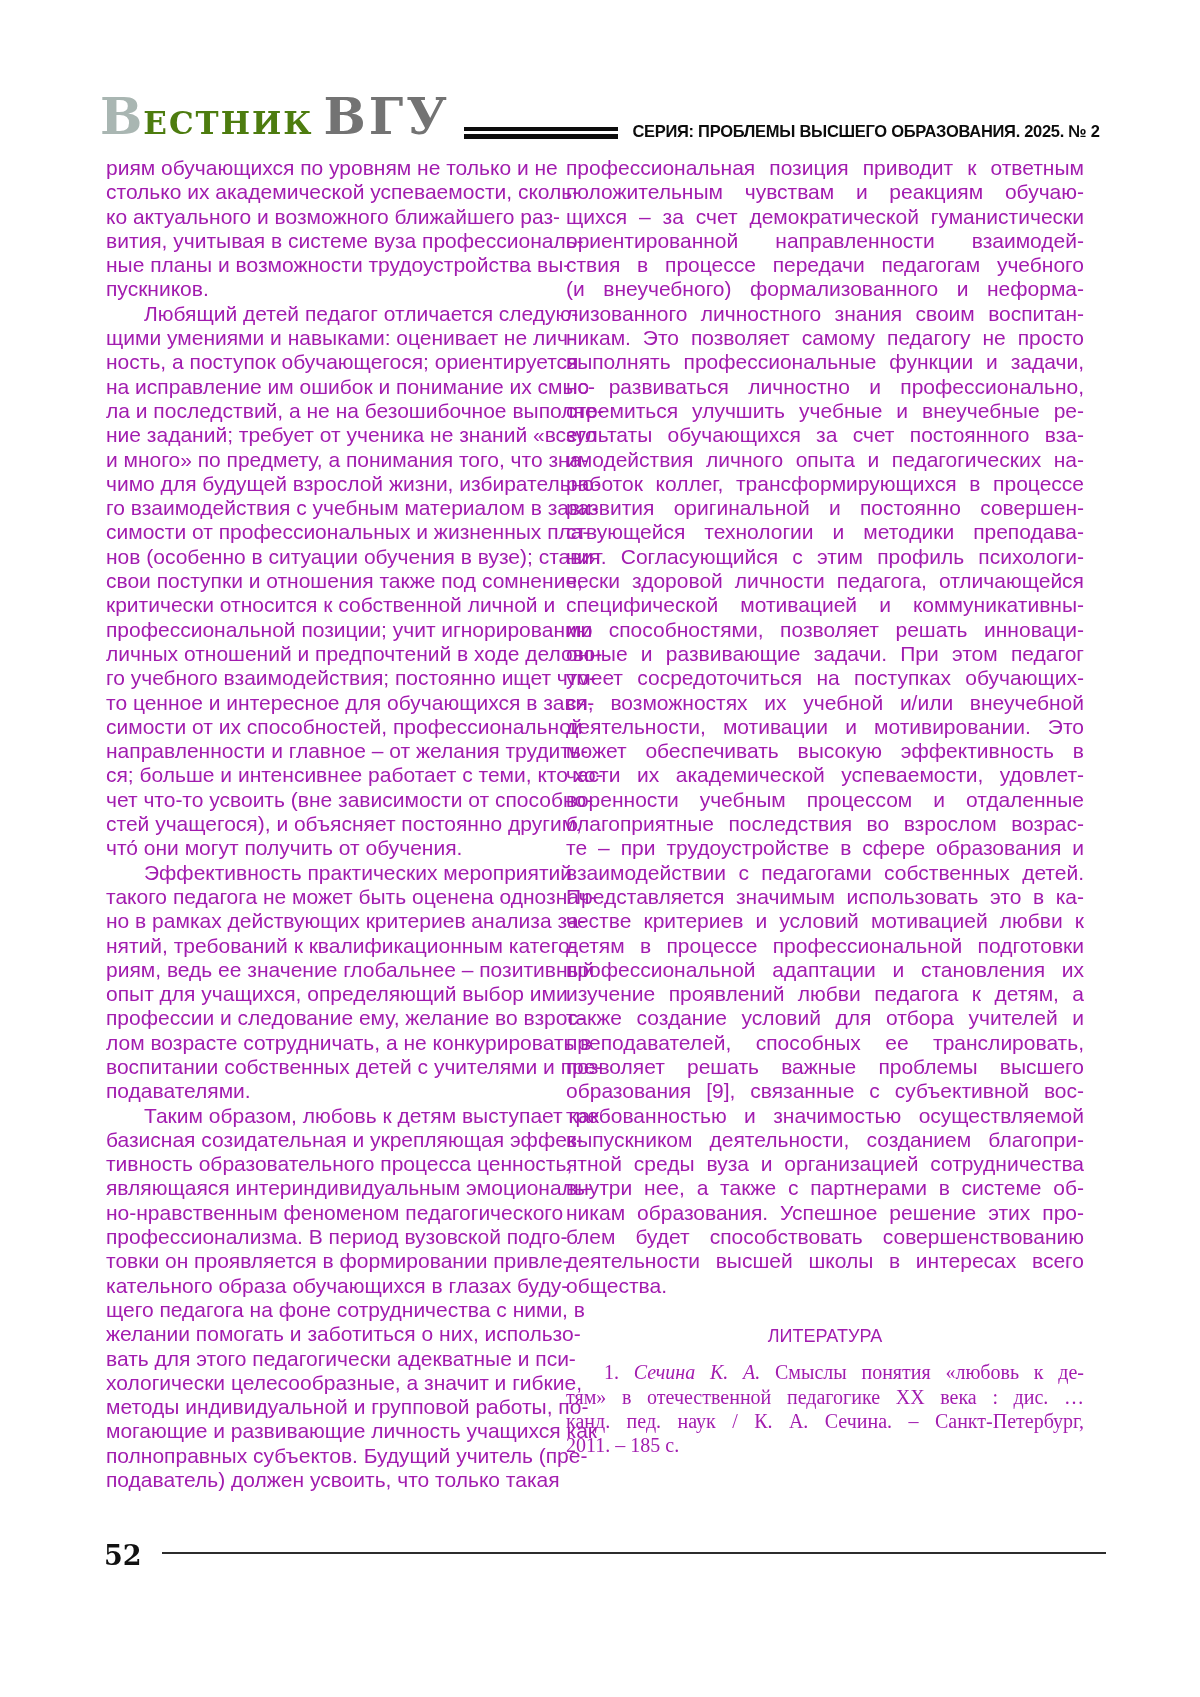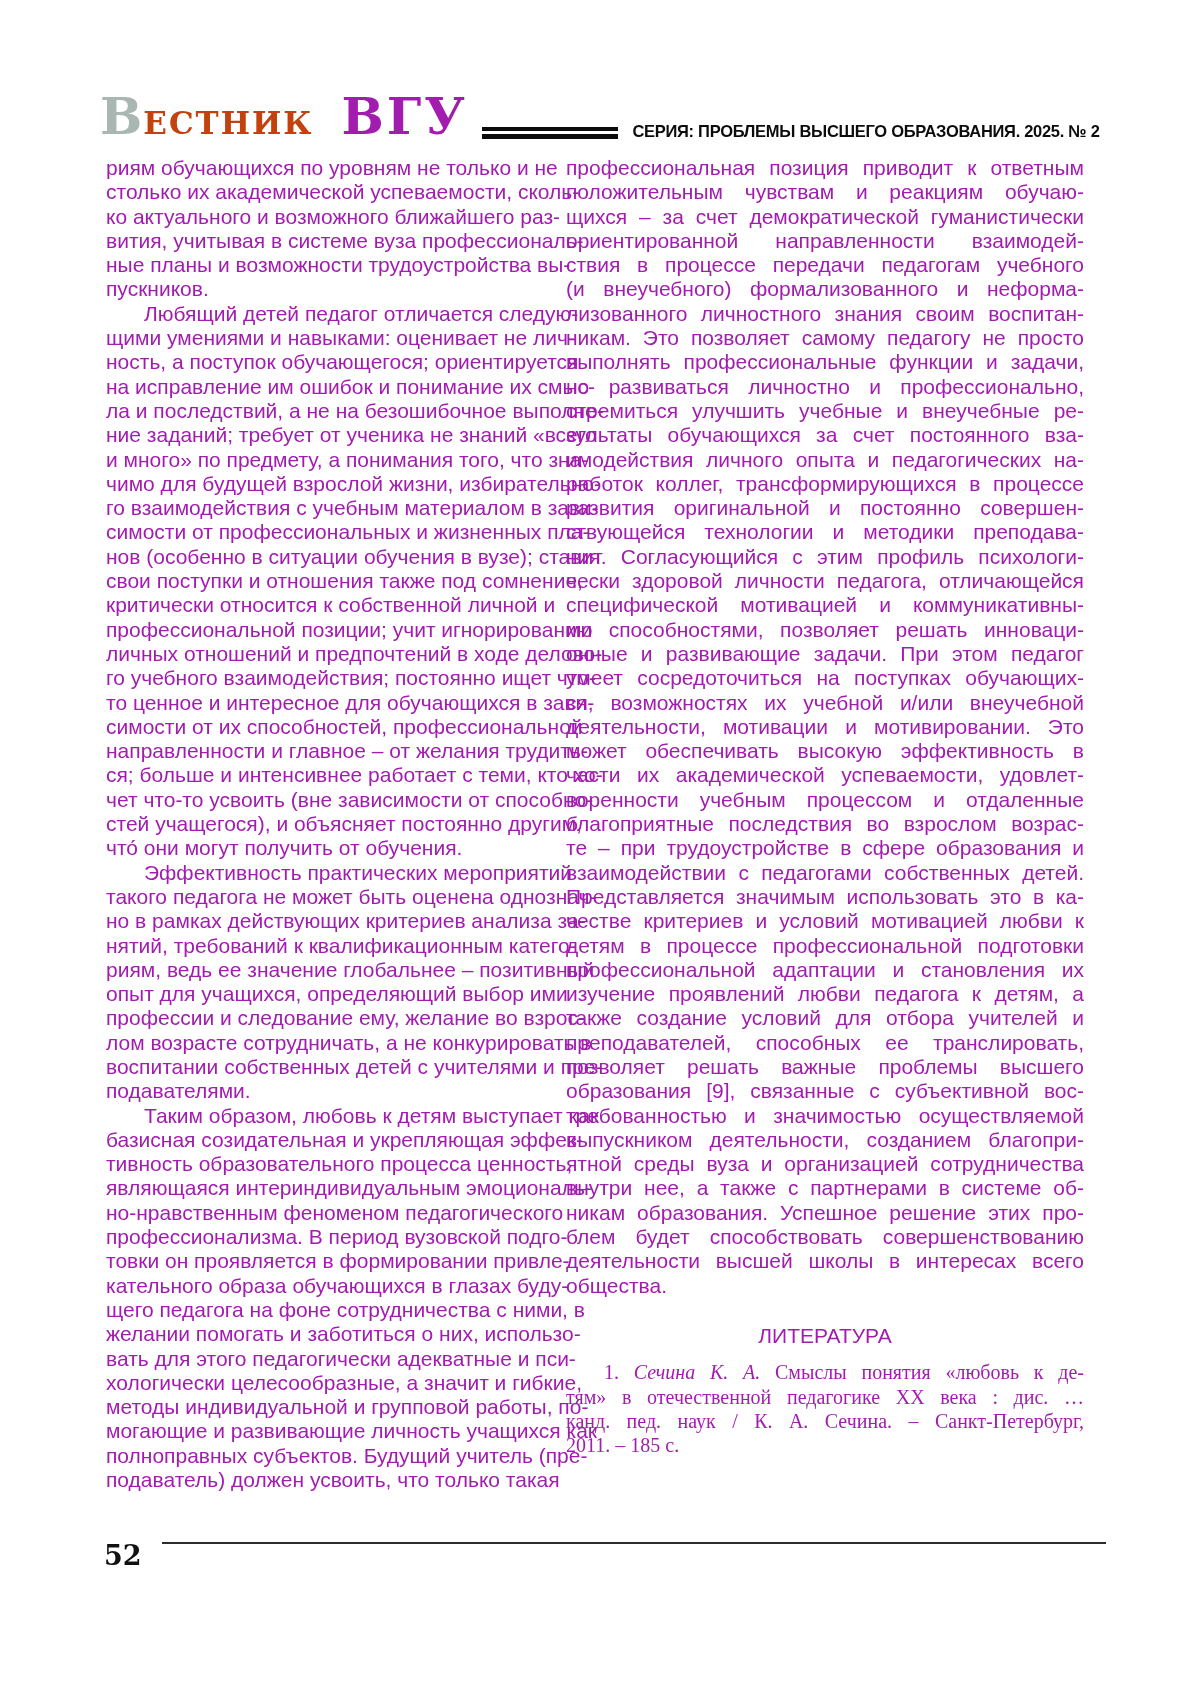--- a/index.html
+++ b/index.html
@@ -28,27 +28,27 @@
     white-space: nowrap;
     line-height: 1;
     letter-spacing: 1px;
   }
   .logo .big-initial {
     font-size: 50px;
     color: #a9b6b2;
   }
   .logo .logo-rest {
     font-size: 31px;
-    color: #c2410c;
+    color: #4d7c0f;
     letter-spacing: 2px;
   }
   .logo .logo-org {
     font-size: 50px;
-    color: #a21caf;
-    margin-left: 28px;
+    color: #737373;
+    margin-left: 10px;
     letter-spacing: 3px;
   }
   .header-rule {
     flex: 1;
     height: 12px;
     margin: 0 0 3px 14px;
     border-top: 4px solid #0c0c0c;
     border-bottom: 5px solid #0c0c0c;
     box-sizing: border-box;
   }
@@ -82,35 +82,35 @@
     height: 24.3px;
   }
   .tline.lastline { text-align-last: left; }
   .tline.firstline { padding-left: 38px; }
 
   
   .lit-heading {
     margin-top: 26px;
     text-align: center;
     text-align-last: center;
-    font-size: 21px;
+    font-size: 18px;
     height: 24.3px;
   }
   .lit-entries { margin-top: 12px; font-size: 20px; font-family: Liberation Serif, serif; }
   .lit-entries .tline { height: 24.3px; }
   .ital { font-style: italic; }
 
   
   .footer {
     position: absolute;
     left: 104px;
     right: 94px;
     top: 1542px;
     display: flex;
-    align-items: flex-start;
+    align-items: center;
   }
   .page-number {
     font-family: "DejaVu Serif", serif;
     font-weight: bold;
     font-size: 27px;
     line-height: 1;
     color: #111111;
   }
   .footer-rule {
     flex: 1;

